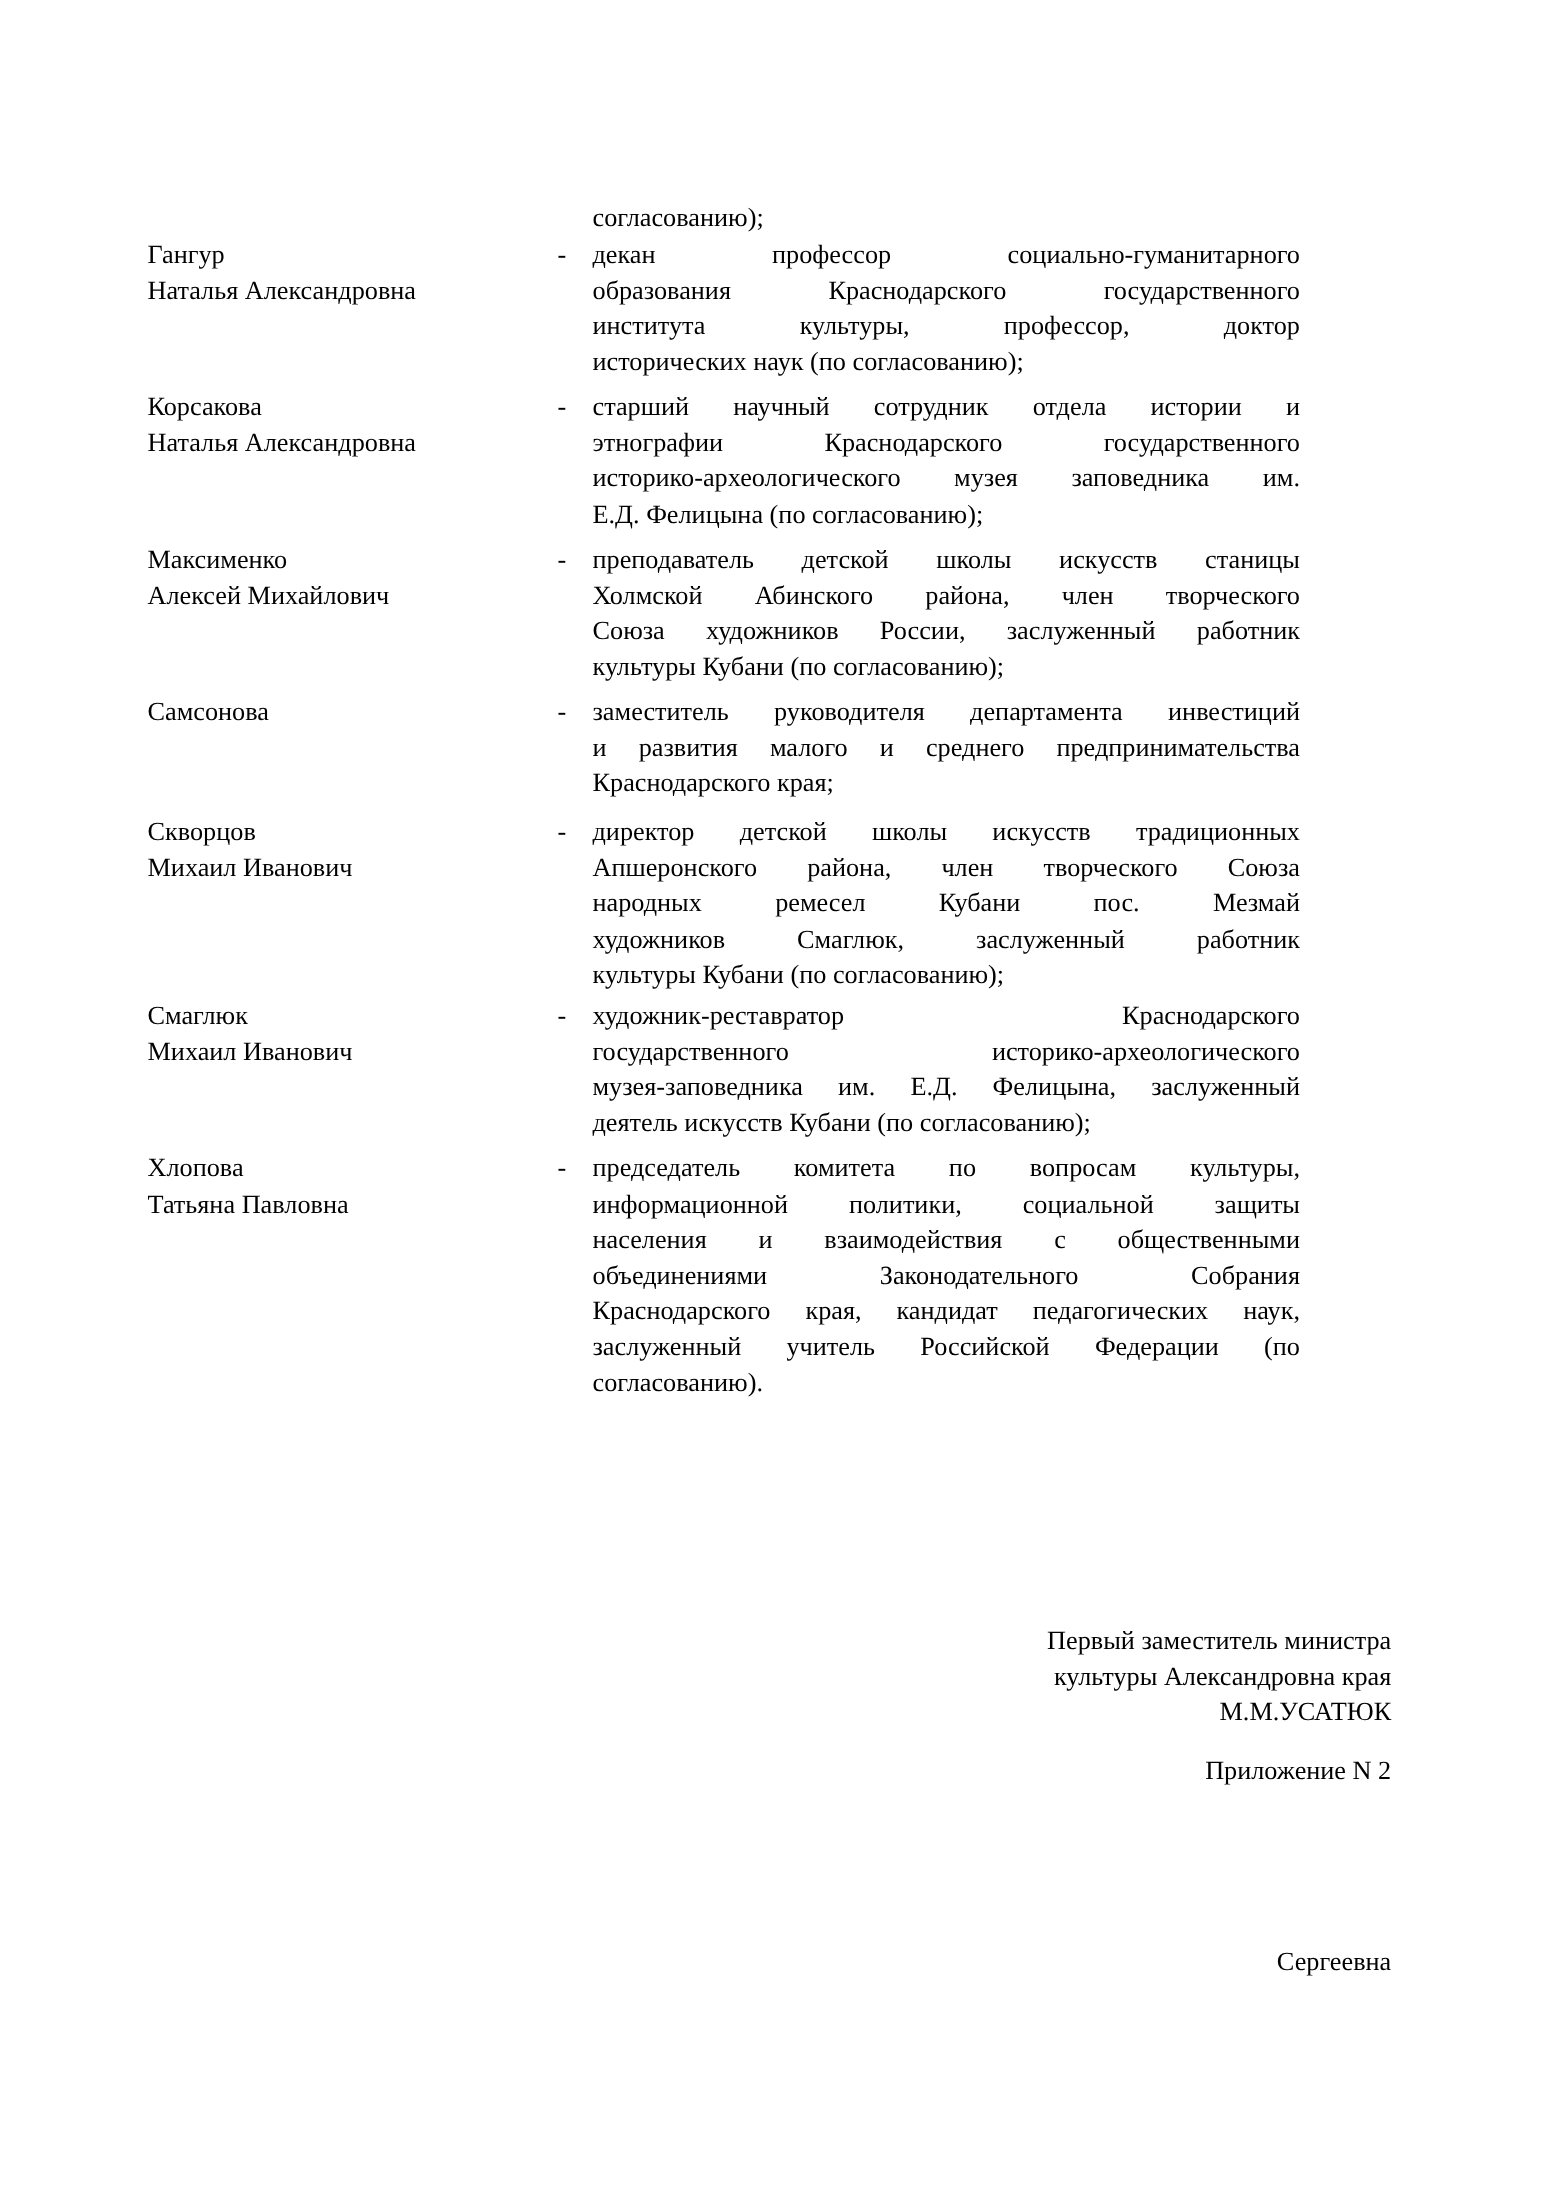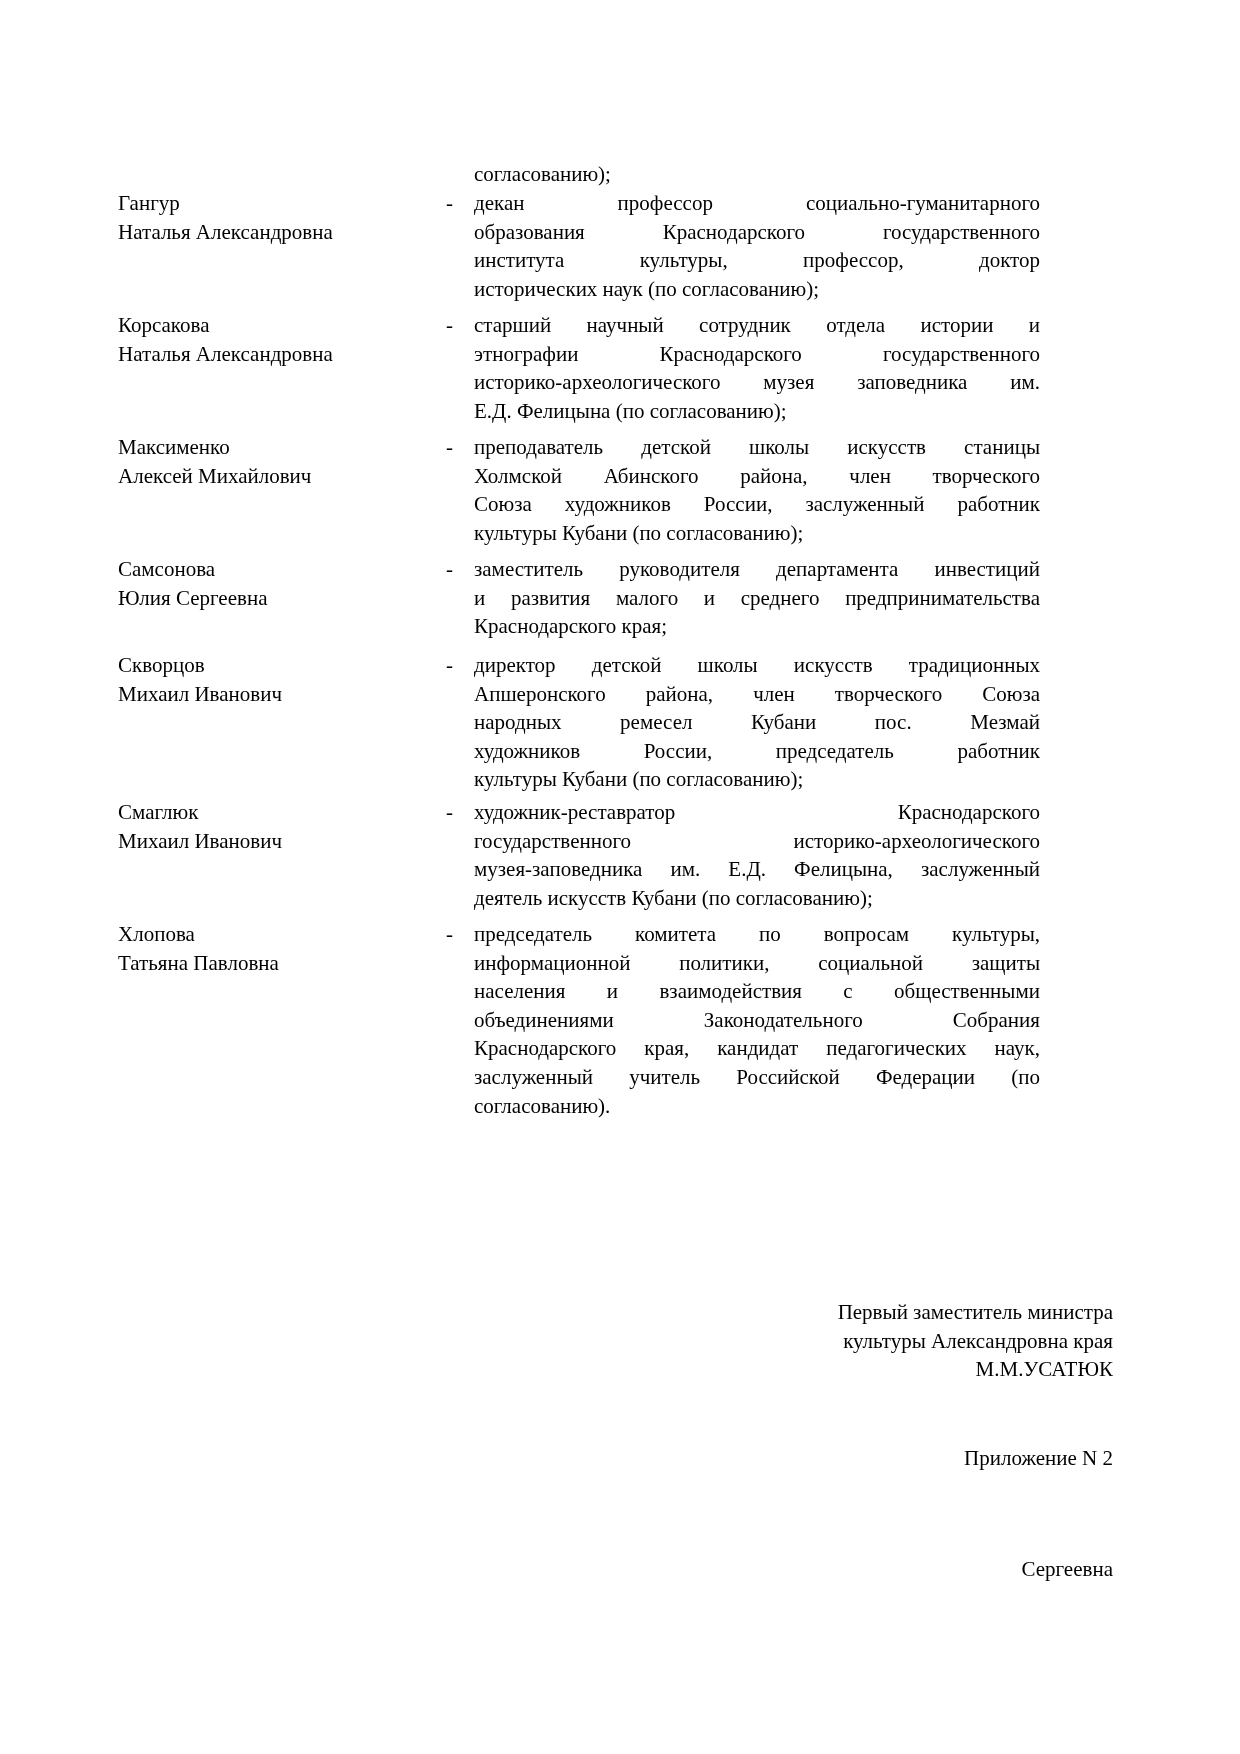--- a/index.html
+++ b/index.html
@@ -65,41 +65,40 @@
       <div>преподаватель детской школы искусств станицы</div>
       <div>Холмской Абинского района, член творческого</div>
       <div>Союза художников России, заслуженный работник</div>
       <div class="last">культуры Кубани (по согласованию);</div>
     </div>
   </div>
 
   <div class="entry" style="top:555px;">
     <div class="name">
       <div>Самсонова</div>
-      <div>Юлия Сергеевна</div>
     </div>
     <span class="dash">-</span>
     <div class="desc">
       <div>заместитель руководителя департамента инвестиций</div>
       <div>и развития малого и среднего предпринимательства</div>
       <div class="last">Краснодарского края;</div>
     </div>
   </div>
 
   <div class="entry" style="top:651px;">
     <div class="name">
       <div>Скворцов</div>
       <div>Михаил Иванович</div>
     </div>
     <span class="dash">-</span>
     <div class="desc">
       <div>директор детской школы искусств традиционных</div>
       <div>Апшеронского района, член творческого Союза</div>
       <div>народных ремесел Кубани пос. Мезмай</div>
-      <div>художников России, председатель работник</div>
+      <div>художников Смаглюк, заслуженный работник</div>
       <div class="last">культуры Кубани (по согласованию);</div>
     </div>
   </div>
 
   <div class="entry" style="top:798px;">
     <div class="name">
       <div>Смаглюк</div>
       <div>Михаил Иванович</div>
     </div>
     <span class="dash">-</span>
@@ -127,16 +126,16 @@
       <div class="last">согласованию).</div>
     </div>
   </div>
 
   <div class="sig">
     <div>Первый заместитель министра</div>
     <div>культуры Александровна края</div>
     <div>М.М.УСАТЮК</div>
   </div>
 
-  <div class="app" style="top:1444px;">Приложение N 2</div>
+  <div class="app" style="top:1402px;">Приложение N 2</div>
   <div class="app" style="top:1555px;">Сергеевна</div>
 
 </div>
 
 </body></html>

